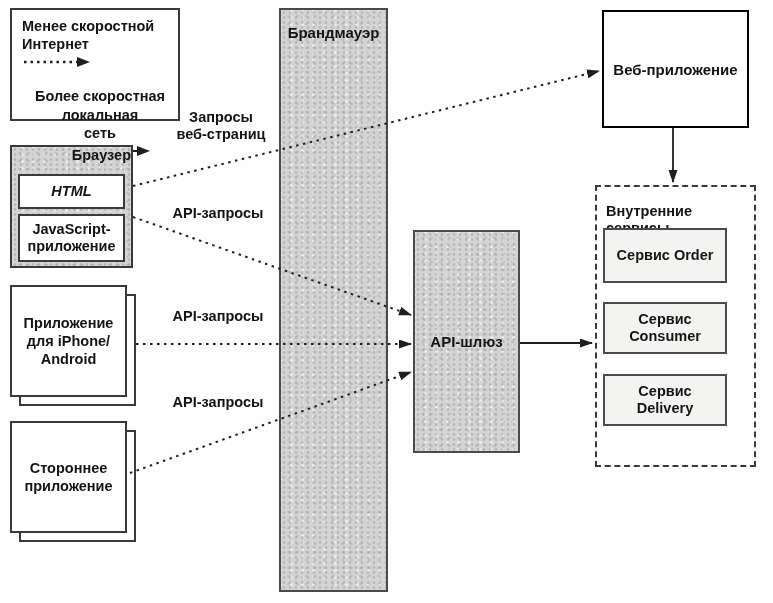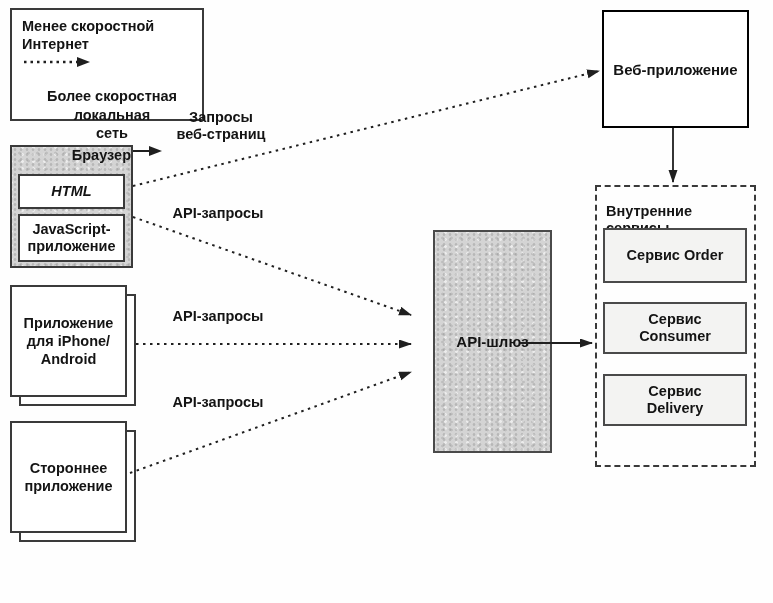--- a/index.html
+++ b/index.html
@@ -14,21 +14,21 @@
   .speckle{
     background-color:#d4d4d4;
     background-image:
       radial-gradient(circle, rgba(110,110,110,.28) 1px, transparent 1.7px),
       radial-gradient(circle, rgba(90,90,90,.18) 1px, transparent 1.8px),
       radial-gradient(circle, rgba(255,255,255,.55) 1px, transparent 1.7px);
     background-size:6px 5px,9px 8px,11px 7px;
     background-position:0 0,3px 2px,5px 4px;
   }
   
-  .legend{left:10px;top:8px;width:194px;height:113px;border:2px solid #3a3a3a;background:#fff;
+  .legend{left:10px;top:8px;width:170px;height:113px;border:2px solid #3a3a3a;background:#fff;
           padding:7px 0 0 10px;font-size:14.5px;line-height:1.25;}
   .legend-row{white-space:pre-line;}
   .legend-row + .legend-row{margin-top:16px;text-align:center;}
   .legend svg{vertical-align:-1px;}
   
   .firewall{left:279px;top:8px;width:109px;height:584px;border:2px solid #4a4a4a;
             text-align:center;padding-top:14px;font-size:15px;}
   
   .browser{left:10px;top:145px;width:123px;height:123px;border:2px solid #3a3a3a;font-size:14.5px;}
   .browser-title{text-align:right;margin-top:0;}
@@ -41,29 +41,29 @@
   .stack{width:126px;height:121px;}
   .stack-mobile{left:10px;top:285px;}
   .stack-third{left:10px;top:421px;border-radius:10px;}
   .stack-back{position:absolute;left:9px;top:9px;width:117px;height:112px;
               border:2px solid #3a3a3a;background:#fff;box-sizing:border-box;}
   .stack-front{position:absolute;left:0;top:0;width:117px;height:112px;
                border:2px solid #3a3a3a;background:#fff;box-sizing:border-box;
                display:flex;align-items:center;justify-content:center;text-align:center;
                white-space:pre-line;font-size:14.5px;line-height:1.25;}
   
-  .gateway{left:413px;top:230px;width:119px;height:223px;border:2px solid #4a4a4a;
-           display:flex;align-items:center;justify-content:center;font-size:15px;margin-left:20px;}
+  .gateway{left:413px;top:230px;width:107px;height:223px;border:2px solid #4a4a4a;
+           display:flex;align-items:center;justify-content:center;font-size:15px;}
   
   .webapp{left:602px;top:10px;width:147px;height:118px;border:2px solid #000000;background:#fff;
           display:flex;align-items:center;justify-content:center;font-size:15px;}
   
   .internal{left:595px;top:185px;width:161px;height:282px;border:2px dashed #3a3a3a;font-size:14.5px;}
   .internal-title{position:absolute;left:9px;top:16px;white-space:pre-line;line-height:1.2;}
-  .service{position:absolute;left:6px;width:144px;border:2px solid #4a4a4a;background:#f3f3f2;
+  .service{position:absolute;left:6px;width:124px;border:2px solid #4a4a4a;background:#f3f3f2;
            box-sizing:border-box;display:flex;align-items:center;justify-content:center;
            text-align:center;white-space:pre-line;line-height:1.2;}
   .svc-0{top:41px;height:55px;}
   .svc-1{top:115px;height:52px;}
   .svc-2{top:187px;height:52px;}
   
   .edge-label{position:absolute;width:110px;text-align:center;font-size:14.5px;
               white-space:pre-line;line-height:1.2;}
   .lbl-web{left:166px;top:109px;}
   .lbl-api1{left:163px;top:205px;}
@@ -88,20 +88,23 @@
     <div class="legend-row"><span>Более скоростная
 локальная
 сеть</span>
       <svg width="104" height="12">
           <line x1="2" y1="6" x2="90" y2="6" stroke="#1f1f1f" stroke-width="1.8"></line>
           <path d="M89,1 L102,6 L89,11 z" fill="#1f1f1f"></path>
         </svg>
     </div>
   </div>
 
+  <div class="box firewall speckle">
+    <span>Брандмауэр</span>
+  </div>
 
   <div class="box browser speckle">
     <div class="browser-title">Браузер</div>
     <div class="inner html-box">HTML</div>
     <div class="inner js-box">JavaScript-
 приложение</div>
   </div>
 
   <div class="box stack stack-mobile">
     <div class="stack-back"></div>

